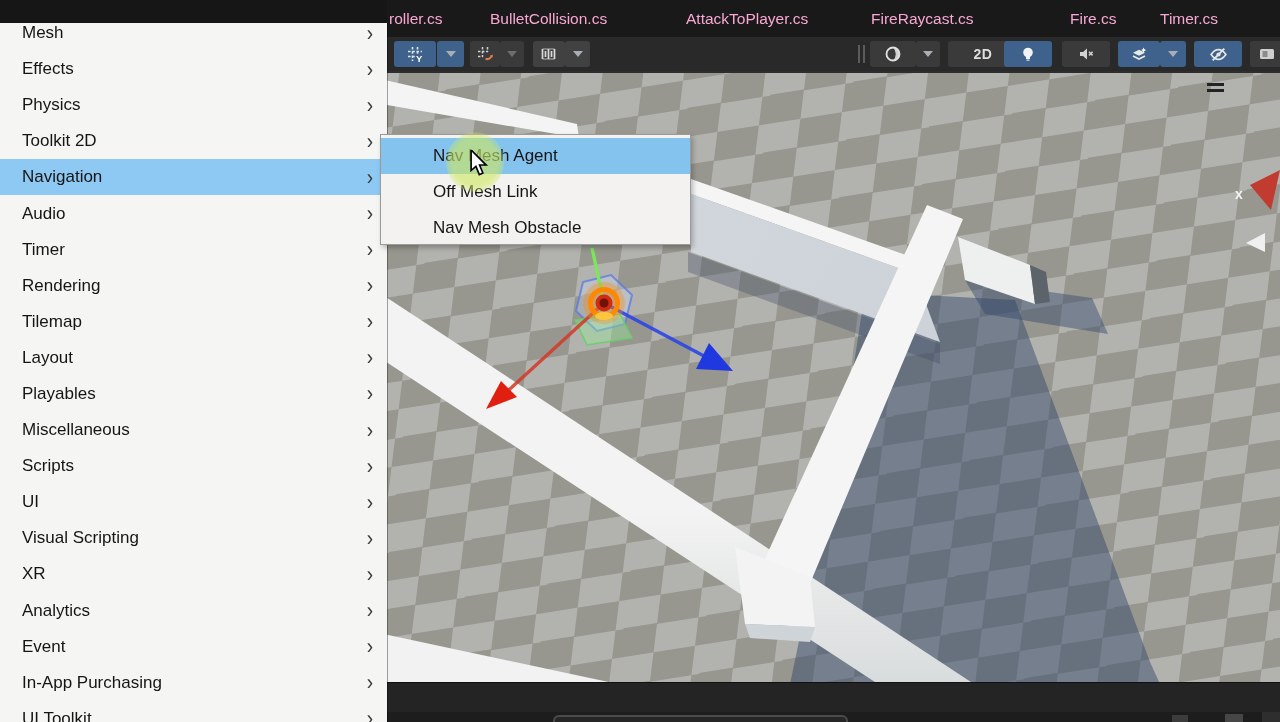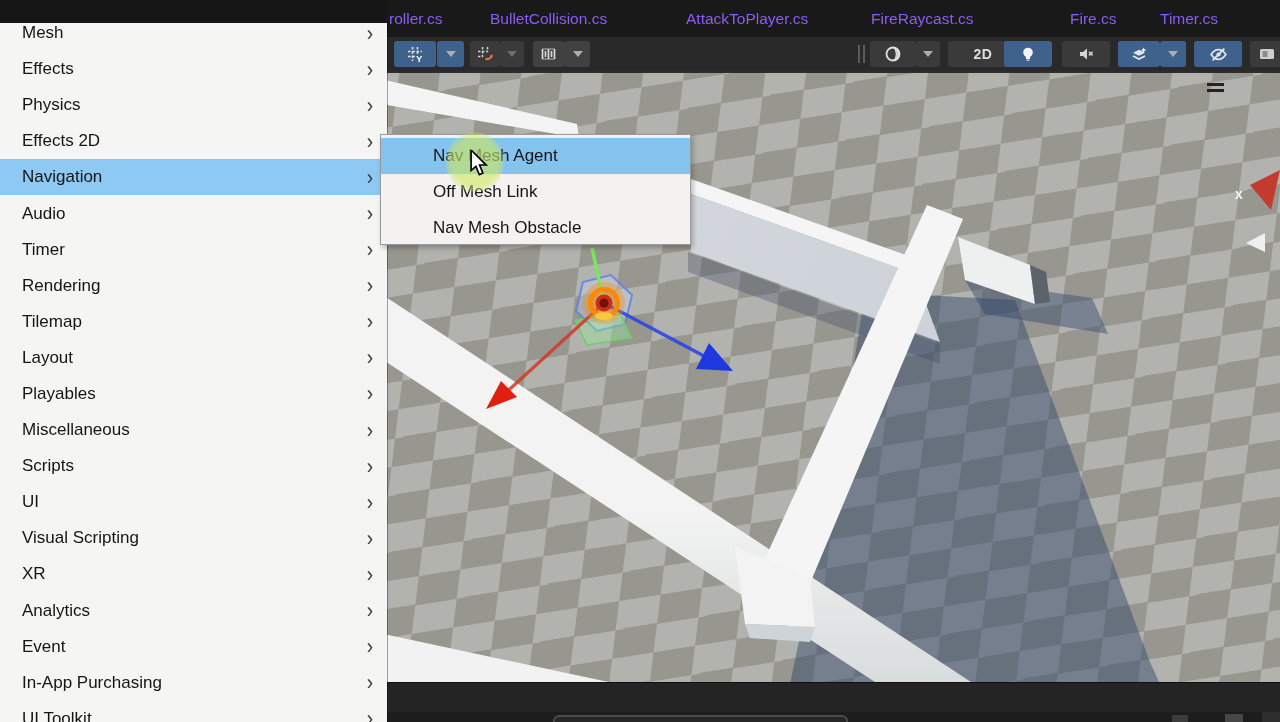--- a/index.html
+++ b/index.html
@@ -4,21 +4,21 @@
 <style>
   html,body{margin:0;padding:0;background:#161616;}
   body{width:1280px;height:722px;position:relative;overflow:hidden;
        font-family:"Liberation Sans",sans-serif;-webkit-font-smoothing:antialiased;}
 
   
   .right-col{position:absolute;left:387px;top:0;width:893px;height:722px;}
 
   
   .tabbar{position:absolute;left:0;top:0;width:893px;height:37px;background:#191919;border-bottom:1px solid #0e0e0e;}
-  .tab{position:absolute;top:0;height:37px;line-height:37px;color:#8b5cf6;font-size:15.5px;white-space:nowrap;}
+  .tab{position:absolute;top:0;height:37px;line-height:37px;color:#f9a8d4;font-size:15.5px;white-space:nowrap;}
 
   
   .toolbar{position:absolute;left:0;top:37px;width:893px;height:34px;background:#292929;border-bottom:1px solid #1c1c1c;}
   .tbtn{position:absolute;top:4px;height:26px;border-radius:3px;background:#3a3a3a;
         display:flex;align-items:center;justify-content:center;box-sizing:border-box;}
   .tbtn.active{background:#3e628c;}
   .tbtn.mid{background:#414141;}
   .tbtn svg{display:block;}
   .caret{width:0;height:0;border-left:5px solid transparent;border-right:5px solid transparent;border-top:6px solid #cfd6de;}
   .caret.dim{border-top-color:#6e6e6e;}
@@ -254,21 +254,21 @@
       </div>
     <div class="mrow">
         <span class="txt">Effects</span>
         <span class="chev">›</span>
       </div>
     <div class="mrow">
         <span class="txt">Physics</span>
         <span class="chev">›</span>
       </div>
     <div class="mrow">
-        <span class="txt">Effects 2D</span>
+        <span class="txt">Toolkit 2D</span>
         <span class="chev">›</span>
       </div>
     <div class="mrow hl">
         <span class="txt">Navigation</span>
         <span class="chev">›</span>
       </div>
     <div class="mrow">
         <span class="txt">Audio</span>
         <span class="chev">›</span>
       </div>

